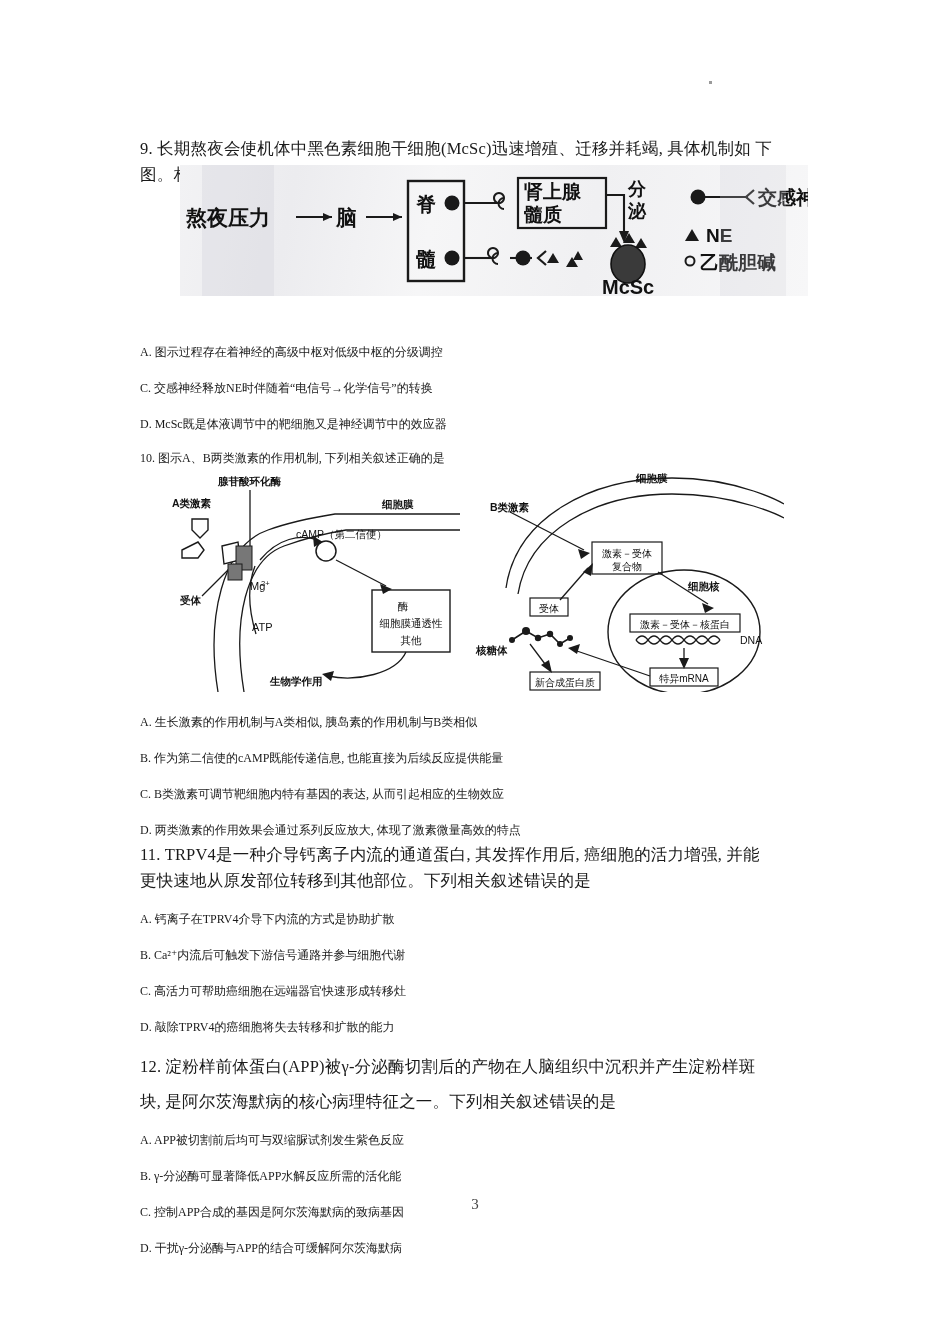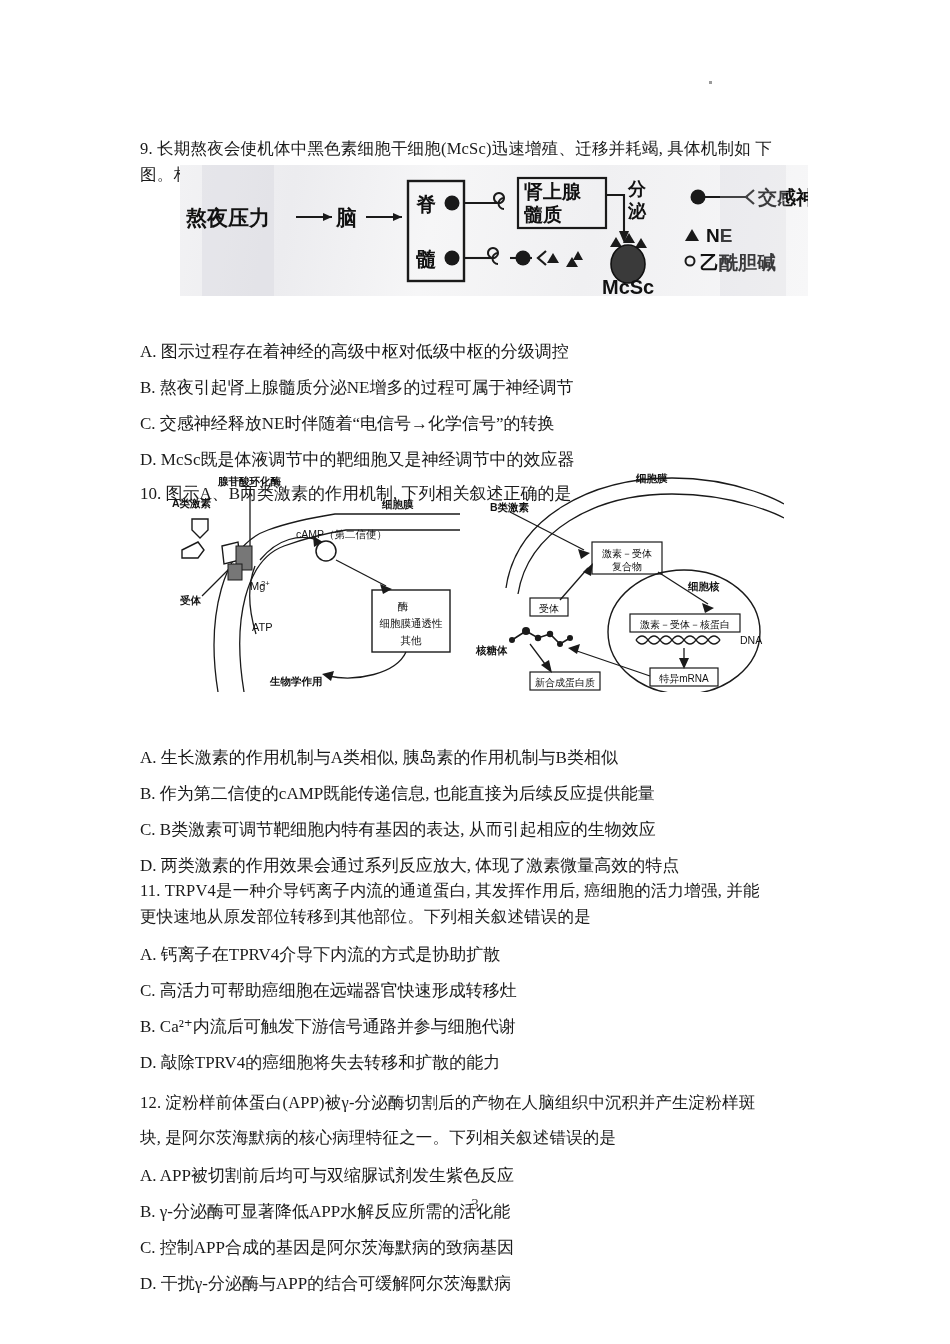--- a/index.html
+++ b/index.html
@@ -39,21 +39,21 @@
     font-size: 16.5px;
     line-height: 26px;
     letter-spacing: 0.2px;
     white-space: nowrap;
   }
   .q-block {
     margin-bottom: 4px;
     margin-top: 24px;
   }
   .opt {
-    font-size: 17px;
+    font-size: 12px;
     line-height: 22px;
     margin-top: 14px;
     white-space: nowrap;
   }
   .opt:first-child { margin-top: 12px; }
   b.wrong { font-weight: normal; }
 
   
   .fig1-wrap {
     position: absolute;
@@ -108,41 +108,40 @@
   <div class="content">
 
     <div class="q-block">
       <div class="q-line">9. 长期熬夜会使机体中黑色素细胞干细胞(McSc)迅速增殖、迁移并耗竭, 具体机制如 下</div>
       <div class="q-line">图。相关叙述<b class="wrong">错误</b>的是</div>
     </div>
 
     <div style="height:135px"></div>
 
     <div class="opt">A. 图示过程存在着神经的高级中枢对低级中枢的分级调控</div>
-    <div class="opt">B. 熬夜引起肾上腺髓质分泌NE增多的过程可属于神经调节</div>
     <div class="opt">C. 交感神经释放NE时伴随着“电信号→化学信号”的转换</div>
     <div class="opt">D. McSc既是体液调节中的靶细胞又是神经调节中的效应器</div>
 
     <div class="opt" style="margin-top:12px">10. 图示A、B两类激素的作用机制, 下列相关叙述正确的是</div>
 
     <div style="height:228px"></div>
 
     <div class="opt">A. 生长激素的作用机制与A类相似, 胰岛素的作用机制与B类相似</div>
     <div class="opt">B. 作为第二信使的cAMP既能传递信息, 也能直接为后续反应提供能量</div>
     <div class="opt">C. B类激素可调节靶细胞内特有基因的表达, 从而引起相应的生物效应</div>
     <div class="opt">D. 两类激素的作用效果会通过系列反应放大, 体现了激素微量高效的特点</div>
 
     <div class="q-block" style="margin-top:1px">
       <div class="q-line">11. TRPV4是一种介导钙离子内流的通道蛋白, 其发挥作用后, 癌细胞的活力增强, 并能</div>
       <div class="q-line">更快速地从原发部位转移到其他部位。下列相关叙述<b class="wrong">错误</b>的是</div>
     </div>
 
     <div class="opt">A. 钙离子在TPRV4介导下内流的方式是协助扩散</div>
+    <div class="opt">B. Ca²⁺内流后可触发下游信号通路并参与细胞代谢</div>
     <div class="opt">C. 高活力可帮助癌细胞在远端器官快速形成转移灶</div>
-    <div class="opt">B. Ca²⁺内流后可触发下游信号通路并参与细胞代谢</div>
     <div class="opt">D. 敲除TPRV4的癌细胞将失去转移和扩散的能力</div>
 
     <div class="q-block" style="margin-top:16px">
       <div class="q-line">12. 淀粉样前体蛋白(APP)被γ-分泌酶切割后的产物在人脑组织中沉积并产生淀粉样斑</div>
       <div class="q-line" style="margin-top:9px">块, 是阿尔茨海默病的核心病理特征之一。下列相关叙述<b class="wrong">错误</b>的是</div>
     </div>
 
     <div class="opt">A. APP被切割前后均可与双缩脲试剂发生紫色反应</div>
     <div class="opt">B. γ-分泌酶可显著降低APP水解反应所需的活化能</div>
     <div class="opt">C. 控制APP合成的基因是阿尔茨海默病的致病基因</div>

